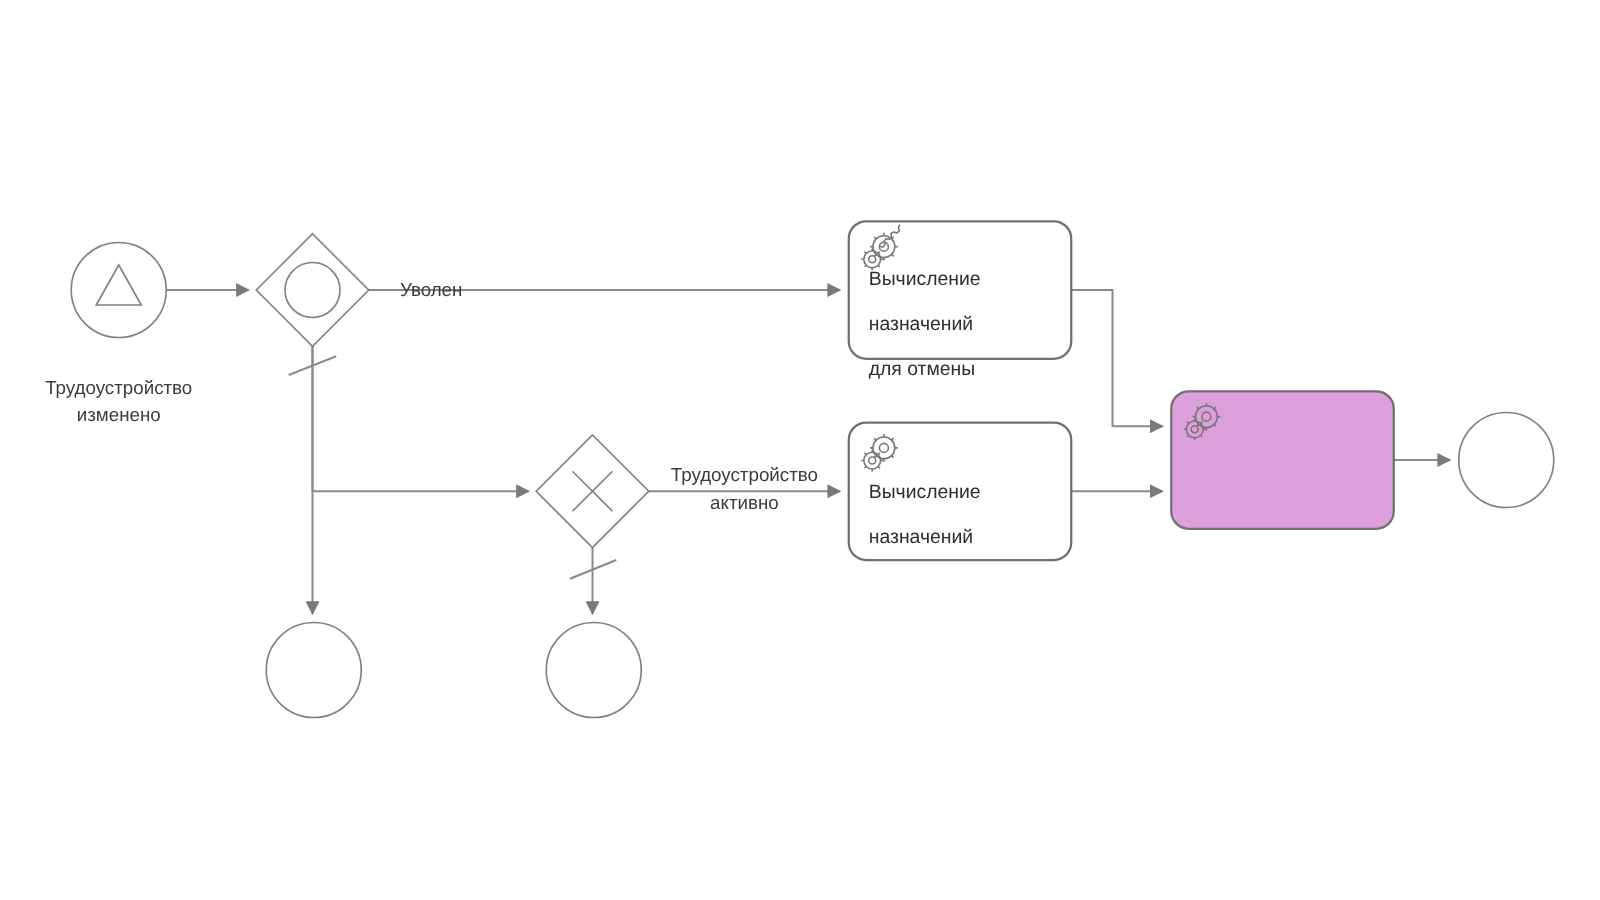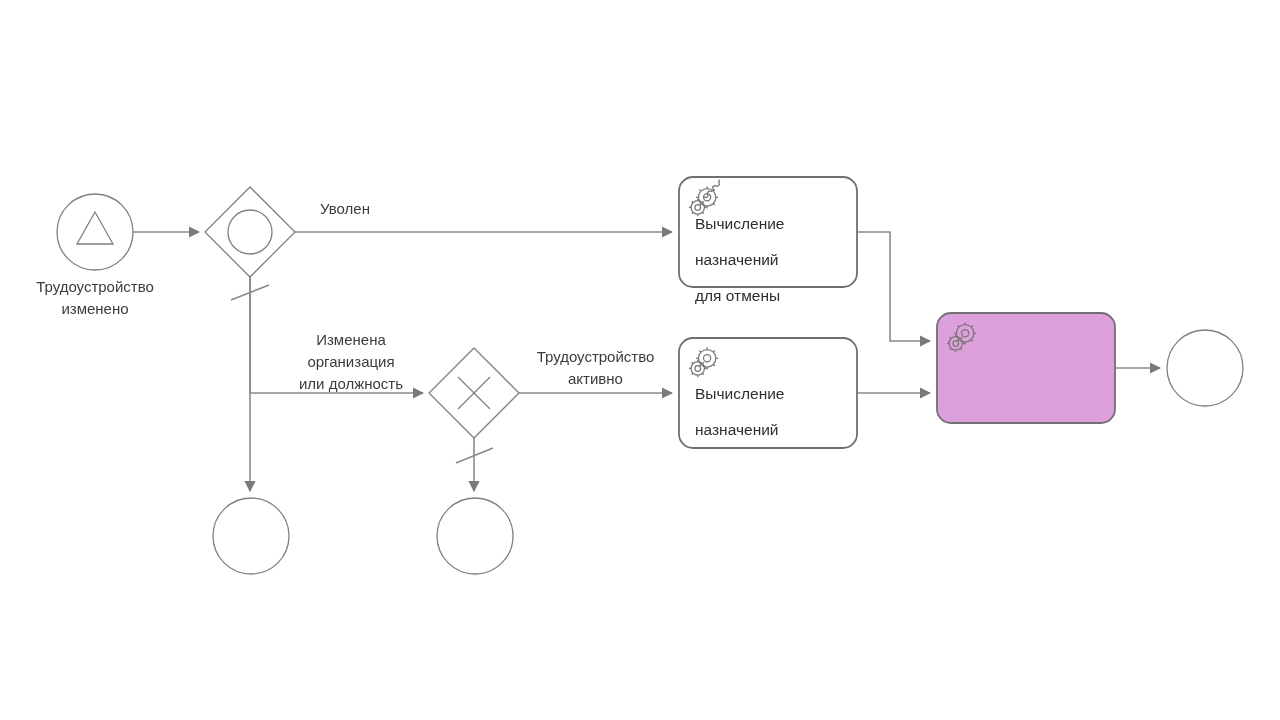--- a/index.html
+++ b/index.html
@@ -58,20 +58,21 @@
   }
   .label {
     position: absolute;
     color: #3c3c3c;
     font-family: "Liberation Sans", sans-serif;
     font-size: 15px;
     line-height: 22px;
     text-align: center;
     white-space: pre-line;
     pointer-events: none;
+    margin-top: 24px;
   }
   .task-label {
     position: absolute;
     color: #2e2e2e;
     font-family: Liberation Sans, sans-serif;
     font-size: 15.5px;
     line-height: 36px;
     text-align: left;
     white-space: pre-line;
   }
@@ -186,23 +187,20 @@
         </g>
       </g>
     </g>
   </svg>
 
   <div class="label" style="left:5px; top:276px; width:180px;">Трудоустройство
 изменено</div>
 
   <div class="label" style="left:280px; top:198px; width:130px;">Уволен</div>
 
-  <div class="label" style="left:271px; top:329px; width:160px;">Изменена
-организация
-или должность</div>
 
   <div class="label" style="left:508px; top:346px; width:175px;">Трудоустройство
 активно</div>
 
   <div class="task-label" style="left:695px; top:206px; width:150px;">Вычисление
 назначений
 для отмены</div>
 
   <div class="task-label" style="left:695px; top:376px; width:150px;">Вычисление
 назначений</div>

